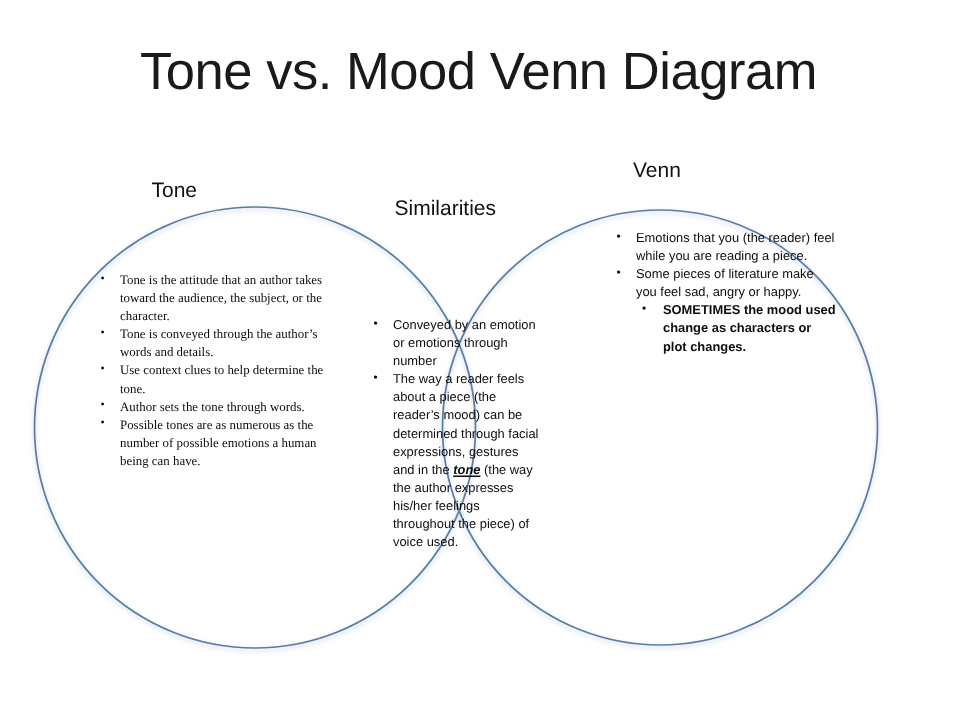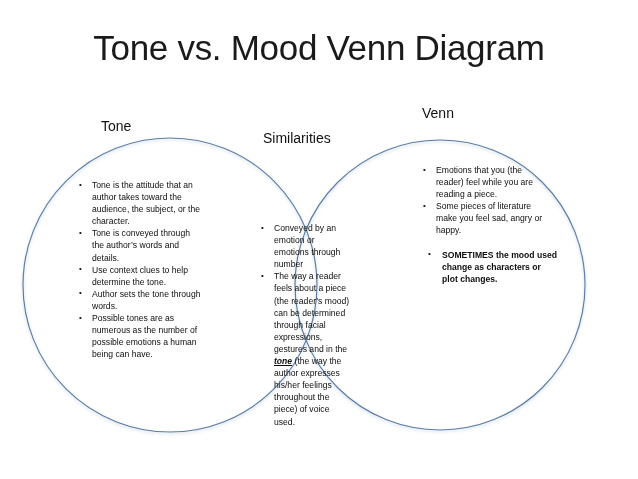--- a/index.html
+++ b/index.html
@@ -53,37 +53,38 @@
 
   
   .textblock {
     position: absolute;
     font-size: 8.6px;
     line-height: 12.1px;
     color: #0d0d0d;
   }
   #block-tone {
     left: 64px;
-    top: 167px;
+    top: 180px;
     width: 152px;
+    font-family: Liberation Serif, serif;
   }
   #block-similarities {
     left: 246px;
     top: 210px;
     width: 116px;
   }
   #block-mood {
     left: 408px;
     top: 152px;
     width: 150px;
   }
 
   ul.lvl1 {
     list-style: none;
-    margin: 12px;
+    margin: 0;
     padding: 0;
   }
   ul.lvl1 > li {
     position: relative;
     padding-left: 16px;
     margin: 0 0 0 0;
   }
   ul.lvl1 > li::before {
     content: "\2022";
     position: absolute;

